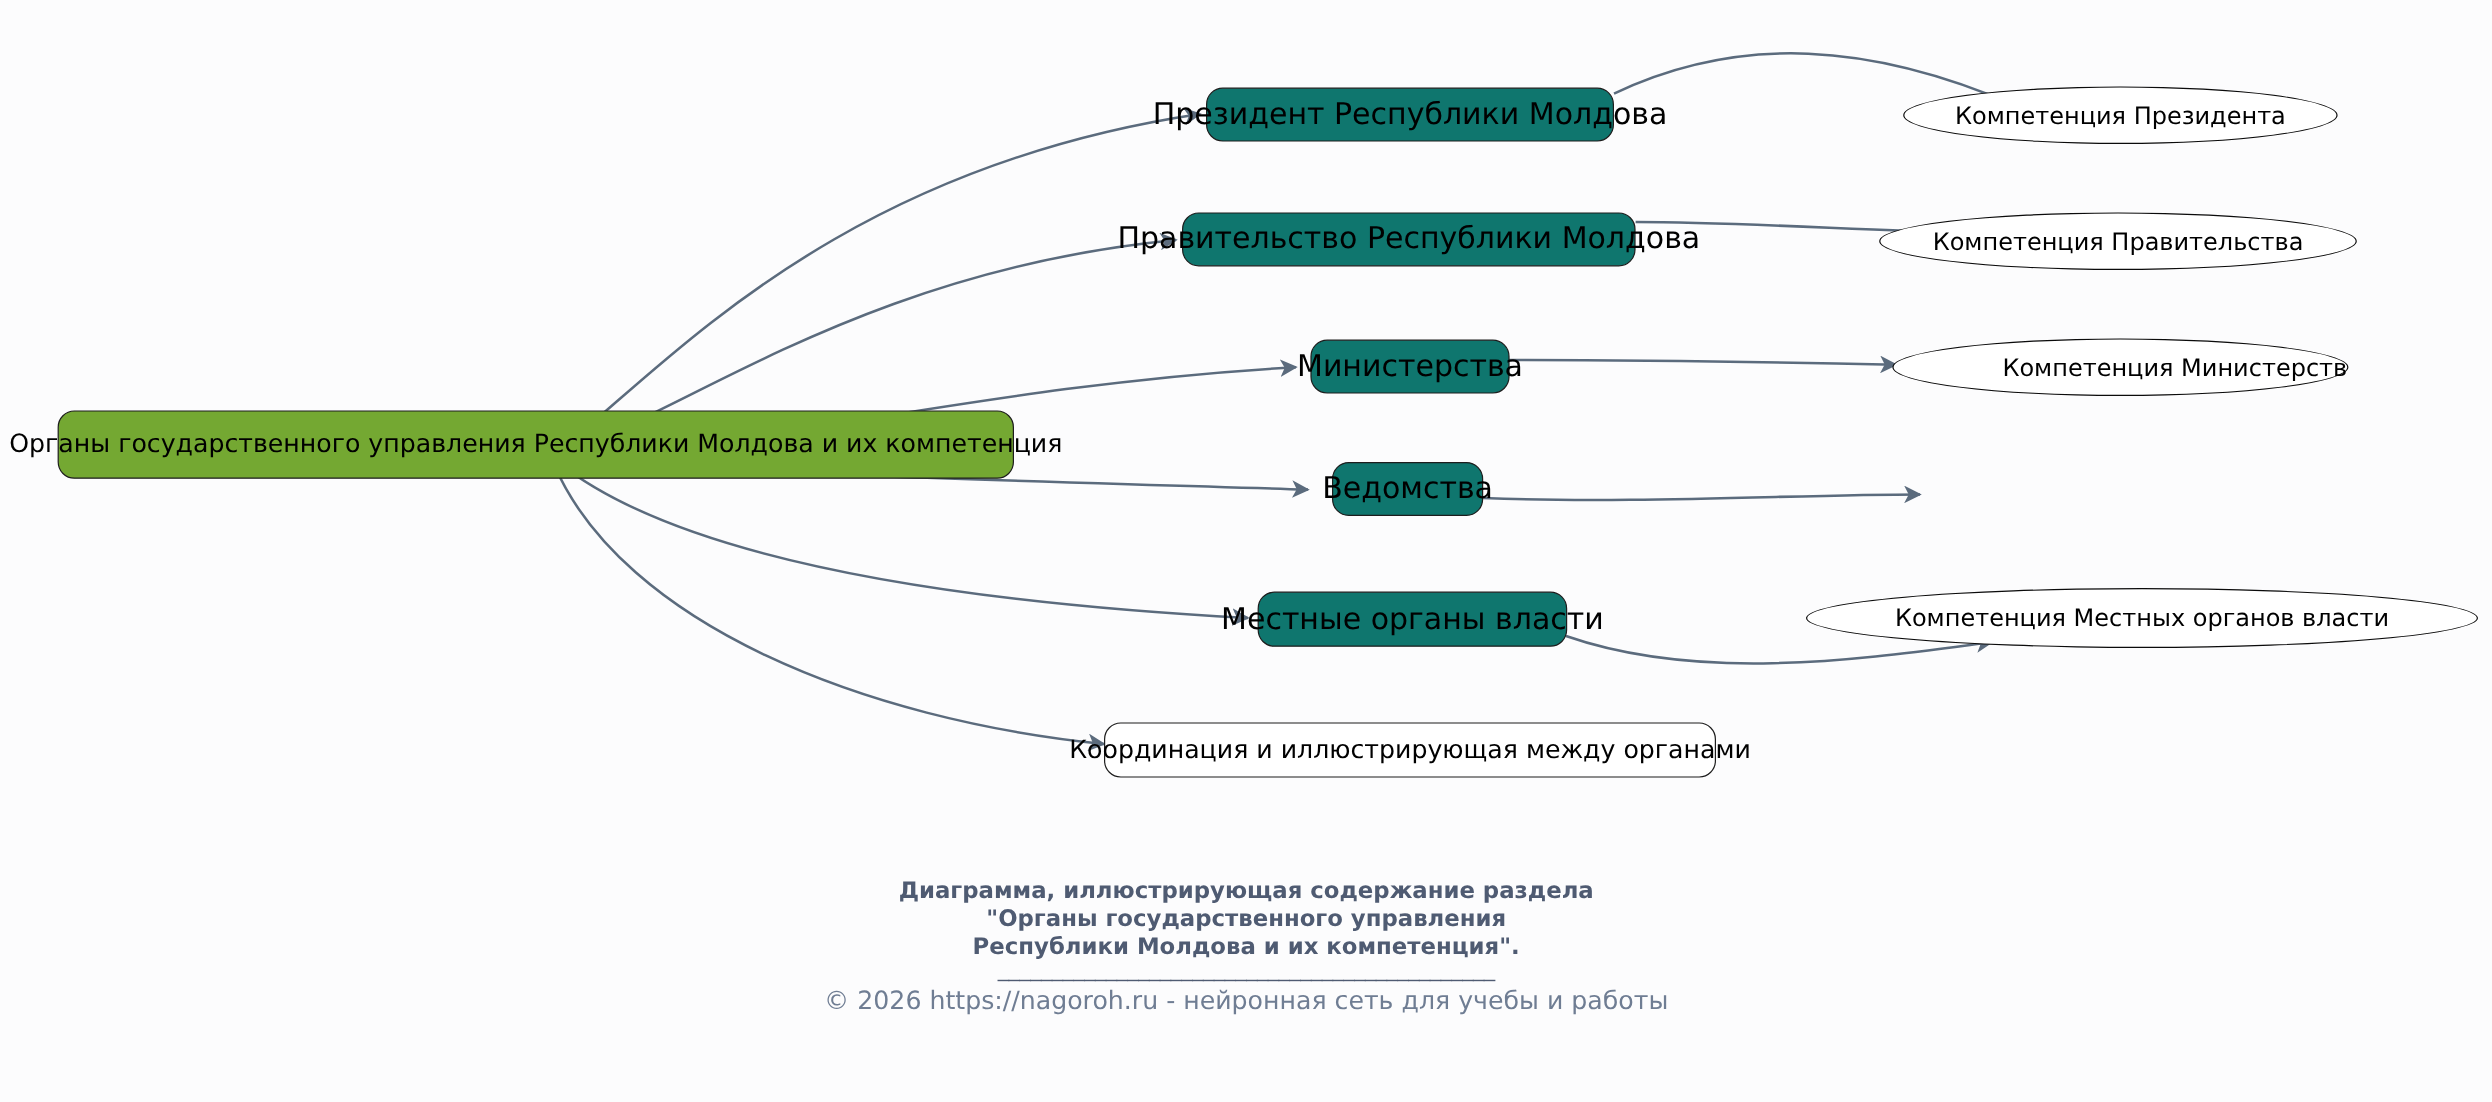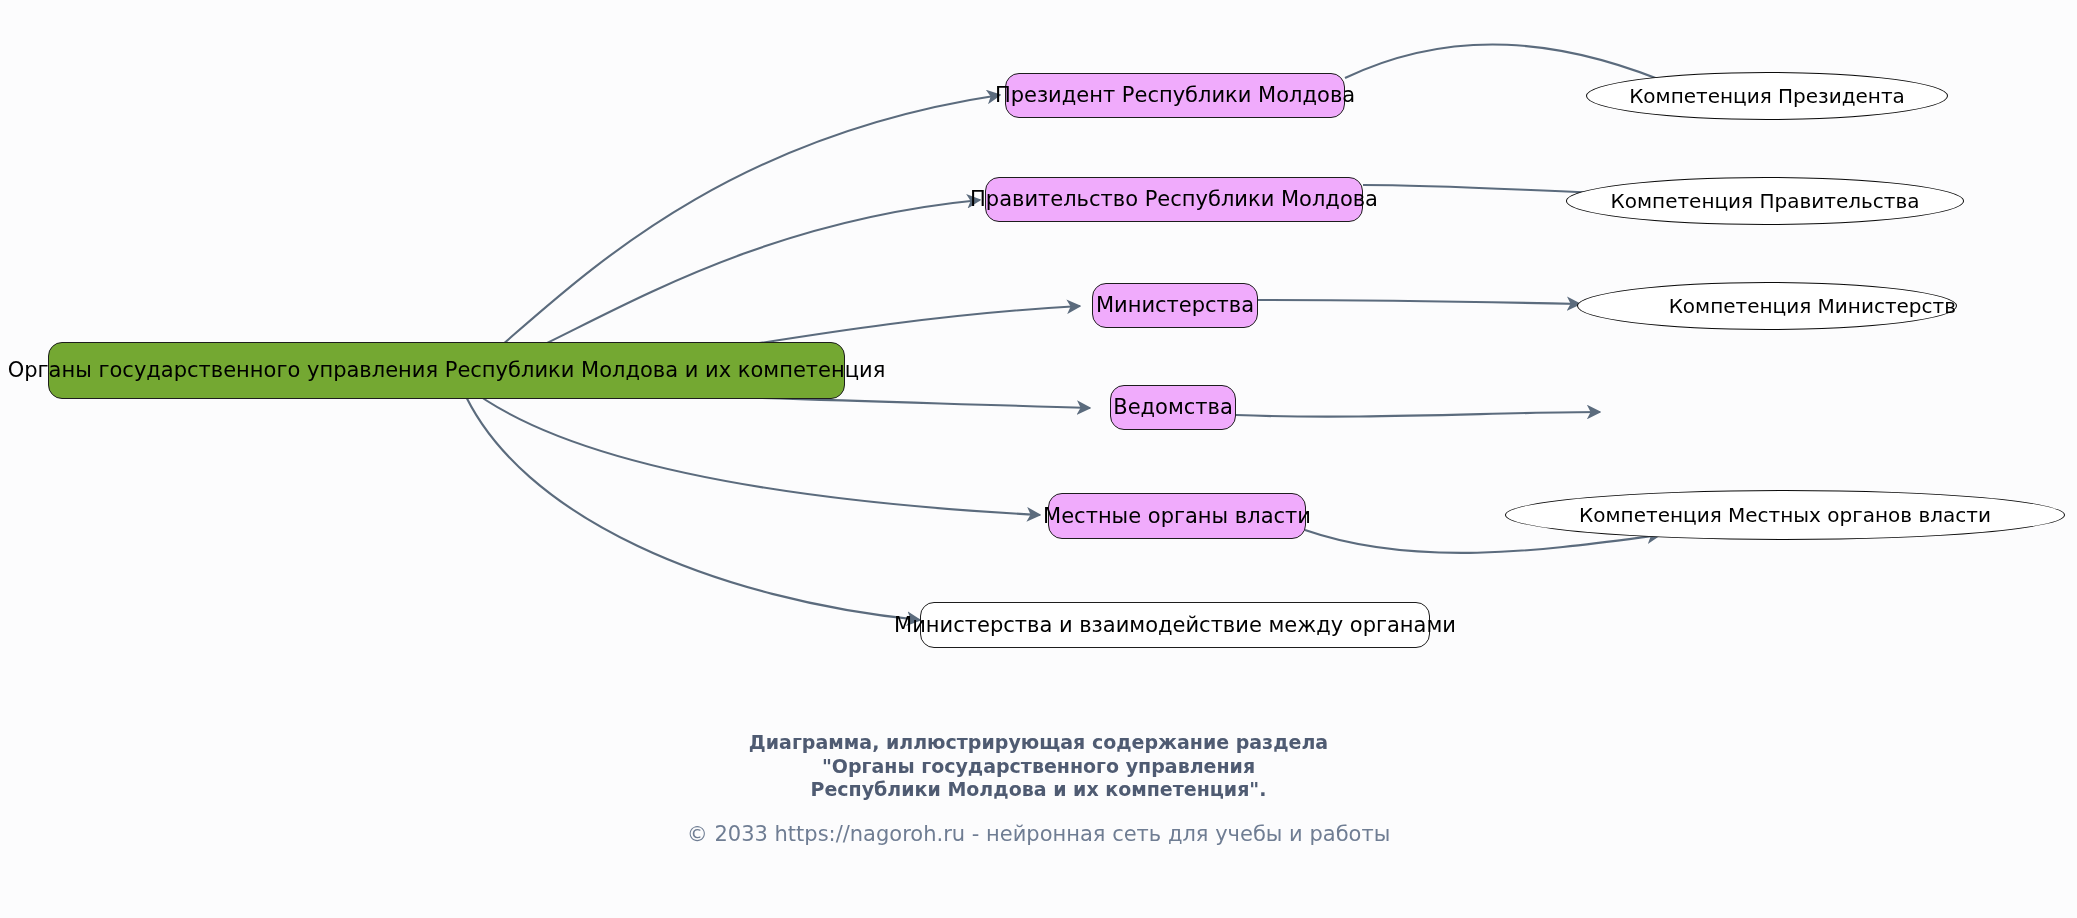--- a/index.html
+++ b/index.html
@@ -35,23 +35,23 @@
   .node-rounded {
     border-radius: 14px;
     border: 1.6px solid #1d1d1d;
   }
   .node-root {
     background: #74A832;
     color: #000000;
     font-size: 21px;
   }
   .node-purple {
-    background: #f0abfc;
+    background: #0f766e;
     color: #000000;
-    font-size: 21px;
+    font-size: 25px;
   }
   .node-white {
     background: #ffffff;
     color: #000000;
     font-size: 21px;
   }
   .node-ellipse {
     background: #ffffff;
     color: #000000;
     font-size: 20px;
@@ -146,21 +146,21 @@
 
   <div class="node node-rounded node-purple" style="left:1110px; top:385px; width:126px; height:45px;">
     <span>Ведомства</span>
   </div>
 
   <div class="node node-rounded node-purple" style="left:1048px; top:493px; width:258px; height:46px;">
     <span>Местные органы власти</span>
   </div>
 
   <div class="node node-rounded node-white" style="left:920px; top:602px; width:510px; height:46px;">
-    <span>Министерства и взаимодействие между органами</span>
+    <span>Координация и иллюстрирующая между органами</span>
   </div>
 
   <div class="node node-ellipse" style="left:1586px; top:72px; width:362px; height:48px;">
     <span>Компетенция Президента</span>
   </div>
 
   <div class="node node-ellipse" style="left:1566px; top:177px; width:398px; height:48px;align-items:center;">
     <span>Компетенция Правительства</span>
   </div>
 
@@ -175,18 +175,21 @@
 
   <div class="caption" style="top:730px;">
     <span>Диаграмма, иллюстрирующая содержание раздела</span>
   </div>
   <div class="caption" style="top:754px;">
     <span>"Органы государственного управления</span>
   </div>
   <div class="caption" style="top:777px;">
     <span>Республики Молдова и их компетенция".</span>
   </div>
+  <div class="caption-rule" style="top:796px;">
+    <span>______________________________________________</span>
+  </div>
 
   <div class="footer" style="top:822px;">
-    <span>© 2033 https://nagoroh.ru - нейронная сеть для учебы и работы</span>
+    <span>© 2026 https://nagoroh.ru - нейронная сеть для учебы и работы</span>
   </div>
 
 </div>
 
 </body></html>

